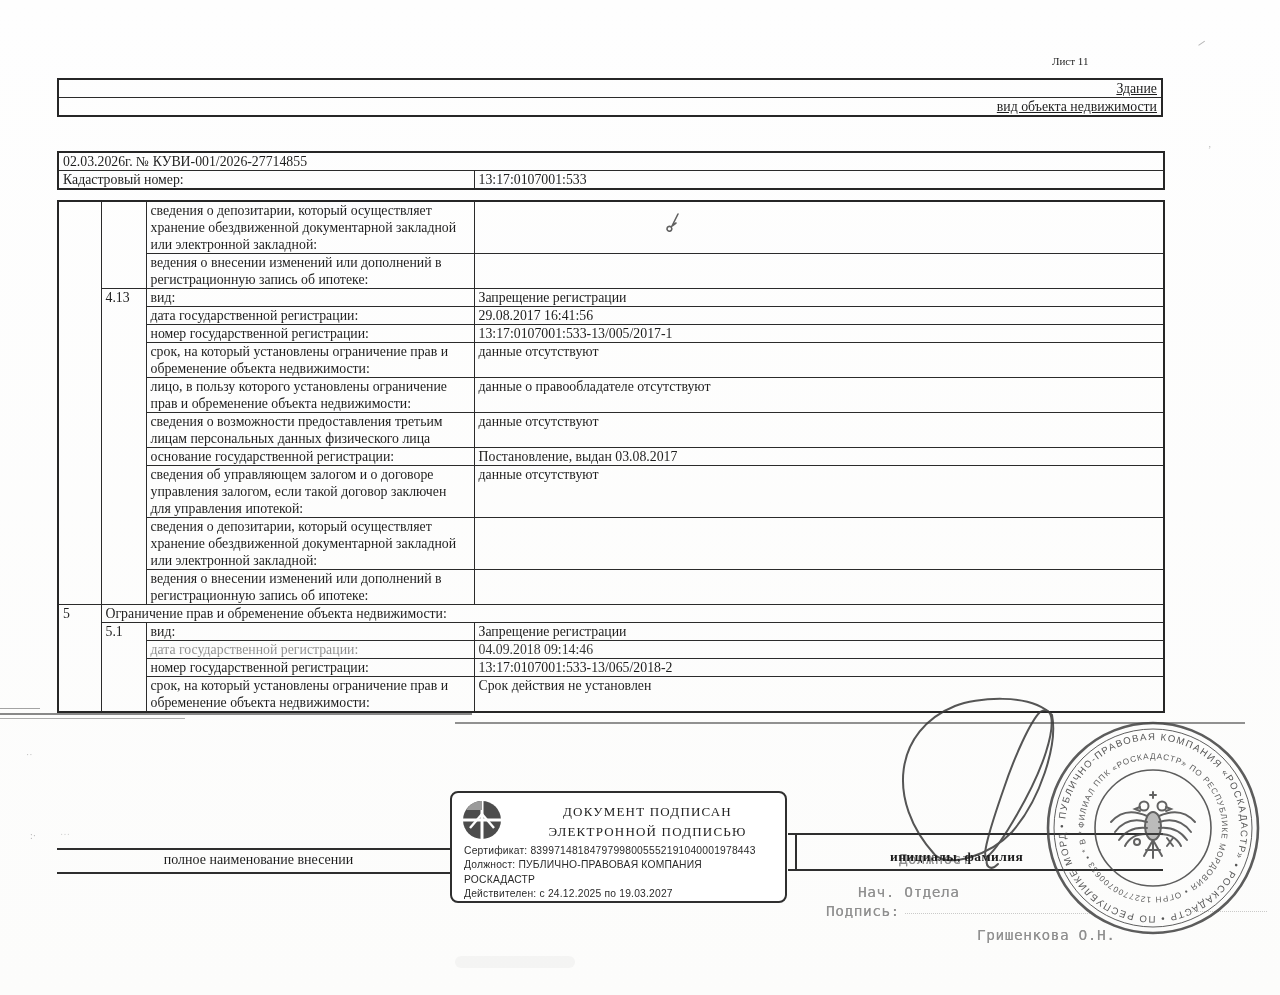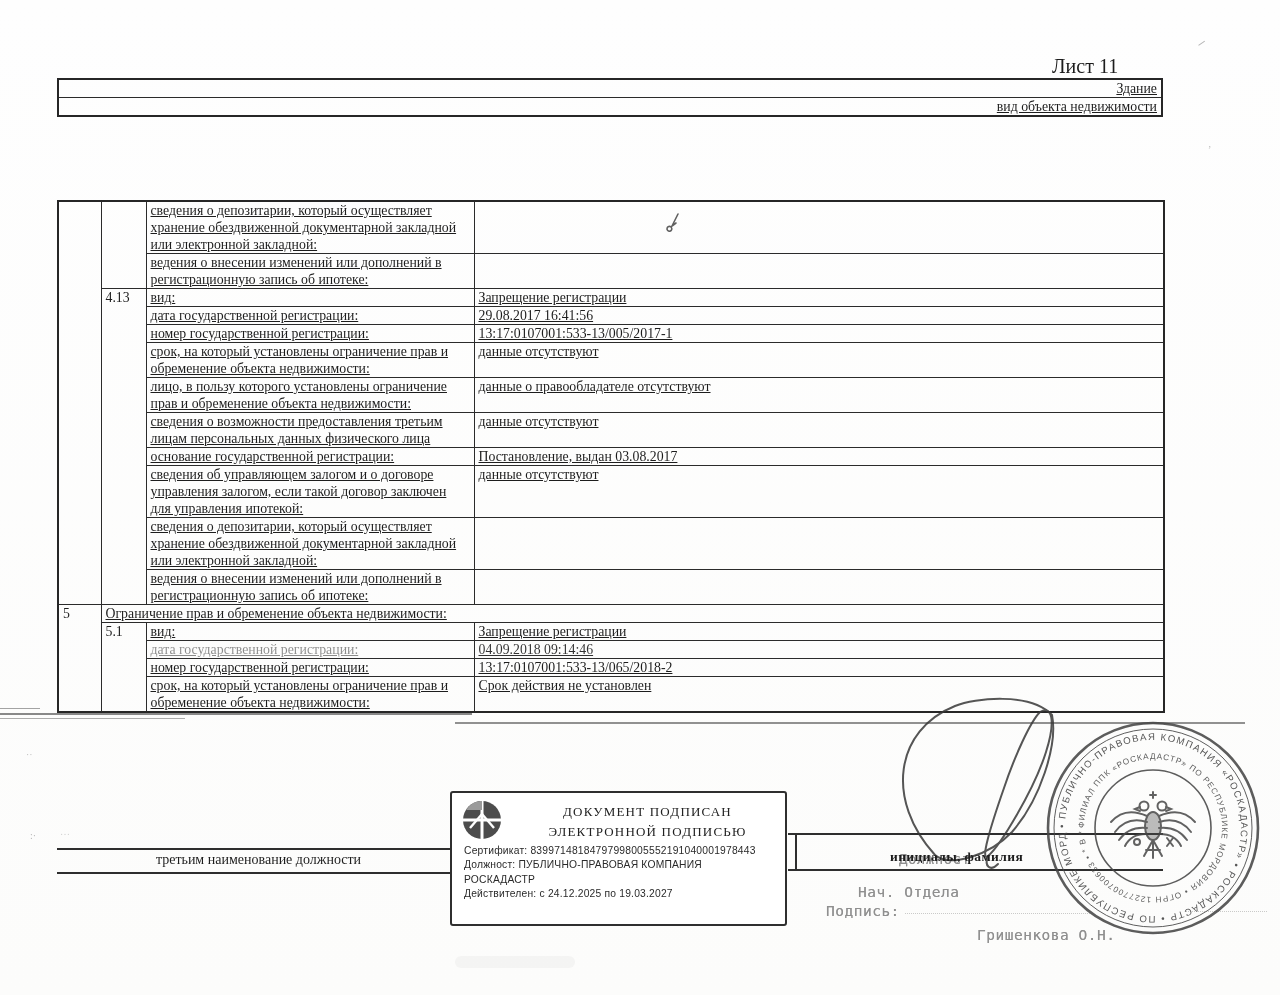--- a/index.html
+++ b/index.html
@@ -8,58 +8,73 @@
     background:linear-gradient(180deg,#fefefe 0%,#fcfcfb 100%);
     font-family:"Liberation Serif", serif;color:#1d1d1d;
   }
   
   table{border-collapse:collapse;table-layout:fixed;}
   .doc-table{position:absolute;left:57px;width:1106px;border:2px solid #262626;}
   .doc-table td{border:1.6px solid #2b2b2b;font-size:13.8px;line-height:17px;padding:0 4px;vertical-align:top;overflow:hidden;}
   .center{text-align:right;text-decoration:underline;}
   
   #main-table td{border-top:none;border-bottom:none;}
-  #main-table td.c2,#main-table td.c3{border-top:1.6px solid #2b2b2b;text-decoration:underline;}
+  #main-table td.c2,#main-table td.c3{border-top:1.6px solid #2b2b2b;}
   #main-table td.bt{border-top:1.6px solid #2b2b2b !important;}
   #main-table tr.struck td.c2{opacity:.5;filter:blur(.2px);}
   #main-table tr.struck td.c3{opacity:.9;}
   .artifact{position:absolute;background:#4a4a4a;}
   .ghost{position:absolute;font-family:"DejaVu Sans Mono", monospace;color:#8f8f8f;letter-spacing:.5px;text-shadow:0 0 .6px #aaa;}
   .sig-line{position:absolute;background:#2e2e2e;}
   .cert-box{
-    position:absolute;left:450px;top:791px;width:337px;height:135px;
-    background:#fff;border:2.4px solid #2f2f2f;border-radius:3px;box-sizing:border-box;z-index:6;
+    position:absolute;left:450px;top:791px;width:337px;height:112px;
+    background:#fff;border:2.4px solid #2f2f2f;border-radius:8px;box-sizing:border-box;z-index:6;
   }
   .cert-head{margin-left:58px;text-align:center;font-size:13px;letter-spacing:1.2px;color:#222;line-height:20px;}
   .cert-head.first{margin-top:9px;}
   .cert-small{font-family:"Liberation Sans", sans-serif;font-size:10.3px;color:#2a2a2a;margin:2.5px 0 0 12px;letter-spacing:.2px;line-height:12px;}
   .stamp-wrap{position:absolute;left:1020px;top:695px;width:280px;height:280px;z-index:4;}
   .sign-wrap{position:absolute;left:880px;top:690px;width:210px;height:190px;z-index:5;}
   .dotted-trail{position:absolute;border-top:1.6px dotted #b5b5b5;opacity:.7;}
   .speck{position:absolute;color:#7a7a7a;font-size:10px;opacity:.55;}
 </style>
 </head>
 <body>
 
 <div class="page">
 
-  <div style="position:absolute;left:1052px;top:55px;font-size:20px;">Лист 11</div>
+  <div style="position:absolute;left:1052px;top:55px;font-size:11px;">Лист 11</div>
 
   <table class="doc-table" id="t1" style="top:78px;">
     <tbody>
         <tr>
           <td class="center" style="height:16px;">Здание</td>
         </tr>
     <tr>
           <td class="center" style="height:17px;">вид объекта недвижимости</td>
         </tr>
   </tbody>
     </table>
 
 
+  <table class="doc-table" style="top:151px;">
+    <colgroup>
+        <col style="width:416px">
+        <col style="width:690px">
+      </colgroup>
+    <tbody>
+        <tr style="height:17px;">
+          <td colspan="2">02.03.2026г. № КУВИ-001/2026-27714855</td>
+        </tr>
+    <tr style="height:18px;">
+      <td>Кадастровый номер:</td>
+      <td>13:17:0107001:533</td>
+    </tr>
+  </tbody>
+    </table>
 
   <table class="doc-table" id="main-table" style="top:200px;">
     <colgroup>
         <col style="width:43px">
         <col style="width:45px">
         <col style="width:328px">
         <col style="width:690px">
       </colgroup>
     <tbody>
         <tr>
@@ -170,21 +185,21 @@
   </svg>
 
   <div class="artifact" style="left:0;top:713px;width:472px;height:2px;opacity:.65;"></div>
   <div class="artifact" style="left:0;top:718px;width:185px;height:1px;opacity:.45;"></div>
   <div class="artifact" style="left:455px;top:722px;width:790px;height:1.6px;opacity:.6;"></div>
   <div class="artifact" style="left:0;top:708px;width:40px;height:1.4px;opacity:.5;"></div>
 
   <div class="sig-line" style="left:57px;top:848px;width:403px;height:1.8px;"></div>
   <div class="sig-line" style="left:57px;top:872px;width:403px;height:1.8px;"></div>
   <div class="sig-line" style="left:458px;top:848px;width:1.8px;height:25px;"></div>
-  <div style="position:absolute;left:57px;top:852px;width:403px;text-align:center;font-size:14px;">третьим наименование должности</div>
+  <div style="position:absolute;left:57px;top:852px;width:403px;text-align:center;font-size:14px;">полное наименование внесении</div>
 
   <div class="sig-line" style="left:788px;top:833px;width:375px;height:1.8px;z-index:3;"></div>
   <div class="sig-line" style="left:788px;top:869px;width:375px;height:1.8px;z-index:3;"></div>
   <div class="sig-line" style="left:795px;top:833px;width:1.8px;height:38px;z-index:3;"></div>
   <div class="ghost" style="left:856px;top:851px;font-size:14px;z-index:3;margin-left:43px;">Должност</div>
   <div style="position:absolute;left:880px;top:849px;font-size:13.5px;font-weight:bold;letter-spacing:.4px;z-index:6;margin-left:10px;">инициалы, фамилия</div>
 
   <div class="ghost" style="left:858px;top:884px;font-size:14.5px;z-index:6;">Нач. Отдела</div>
   <div class="ghost" style="left:826px;top:903px;font-size:14.5px;z-index:6;">Подпись:</div>
   <div class="ghost" style="left:977px;top:927px;font-size:14.5px;z-index:6;">Гришенкова О.Н.</div>

